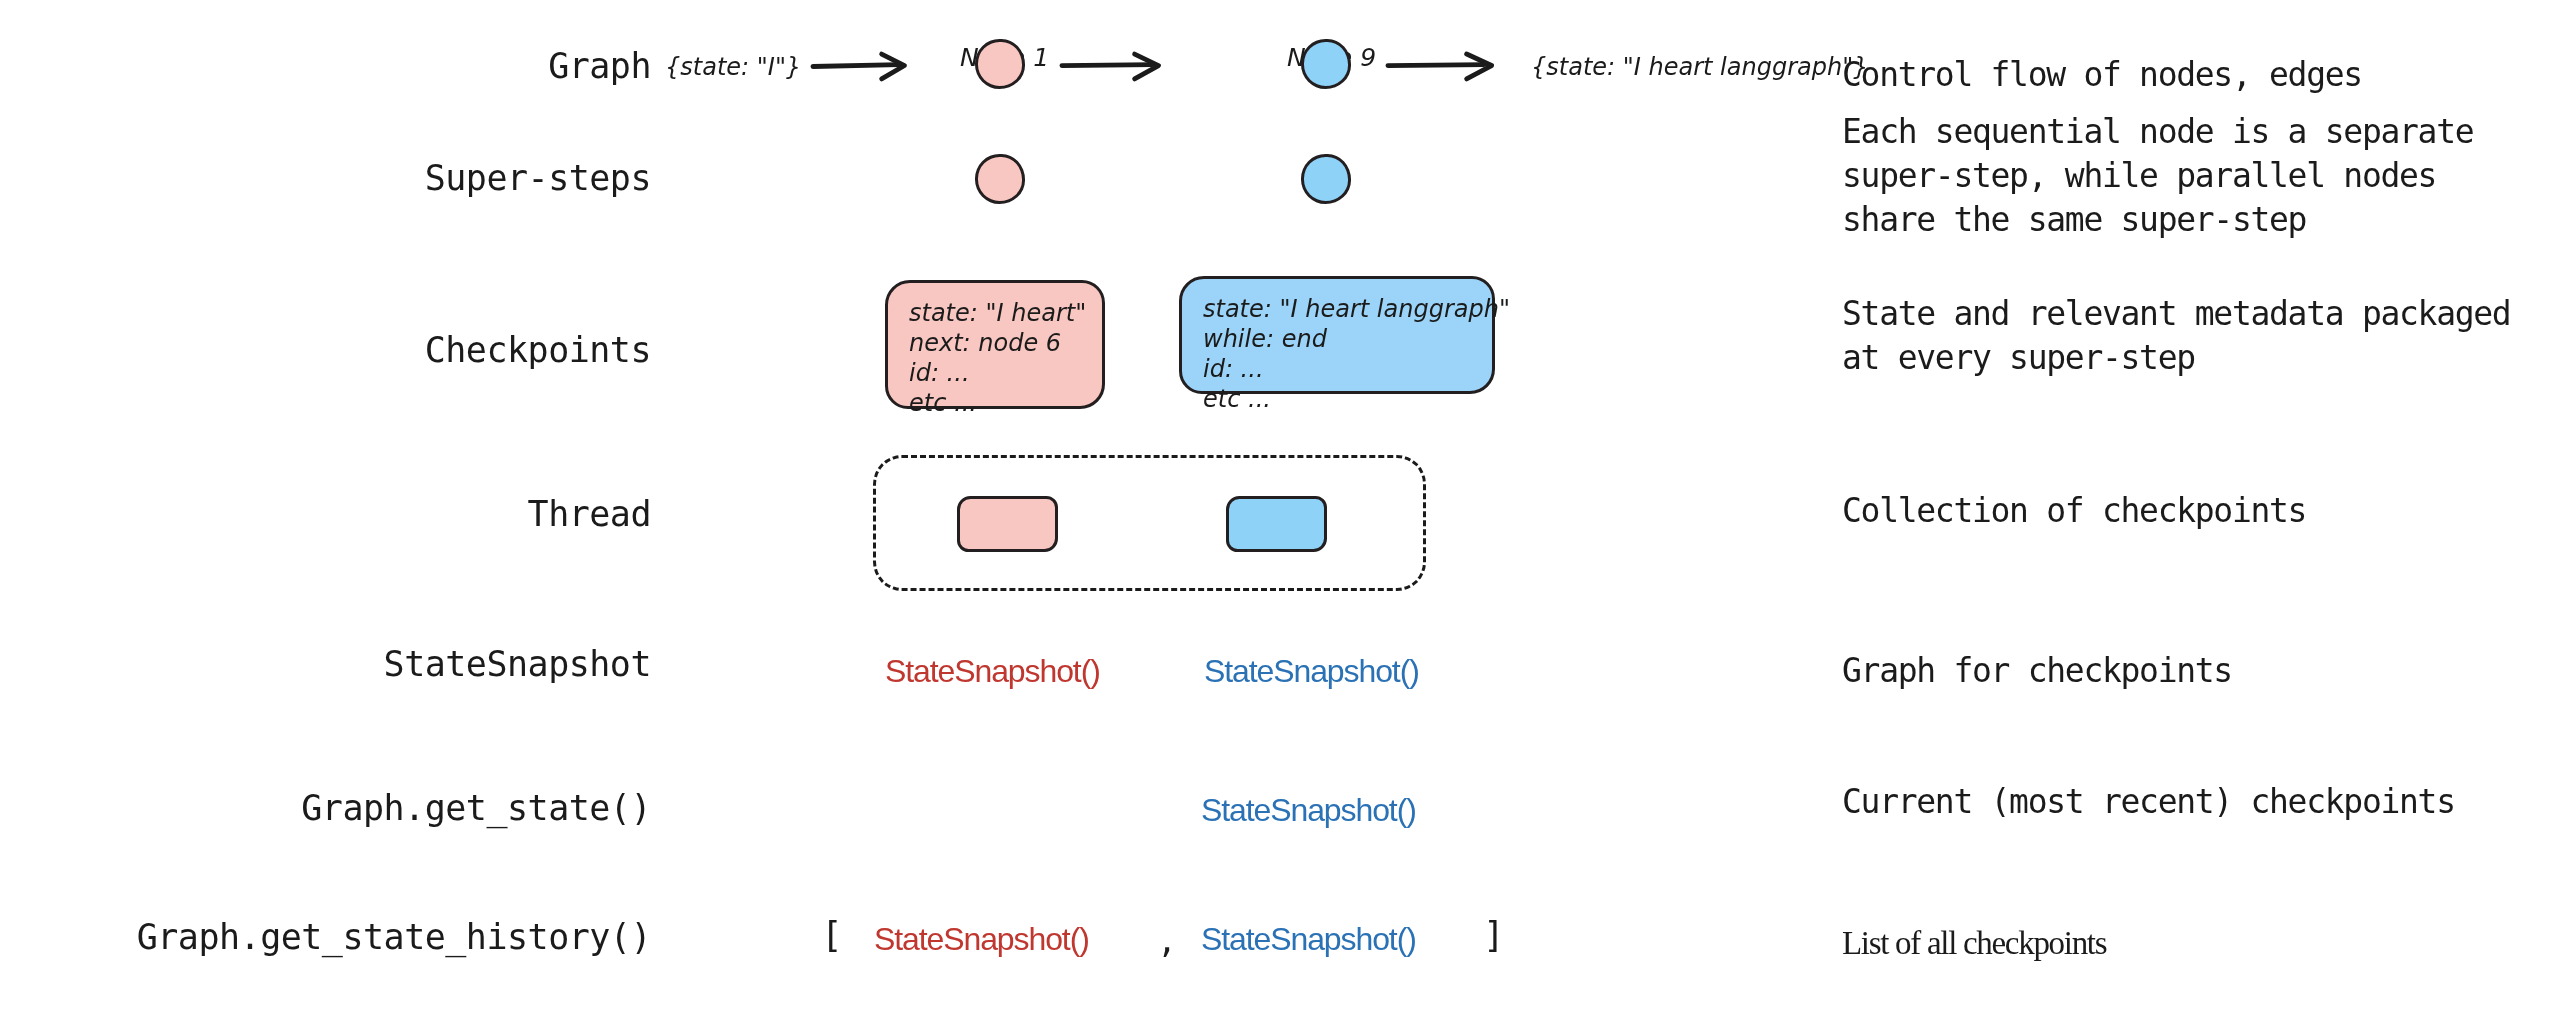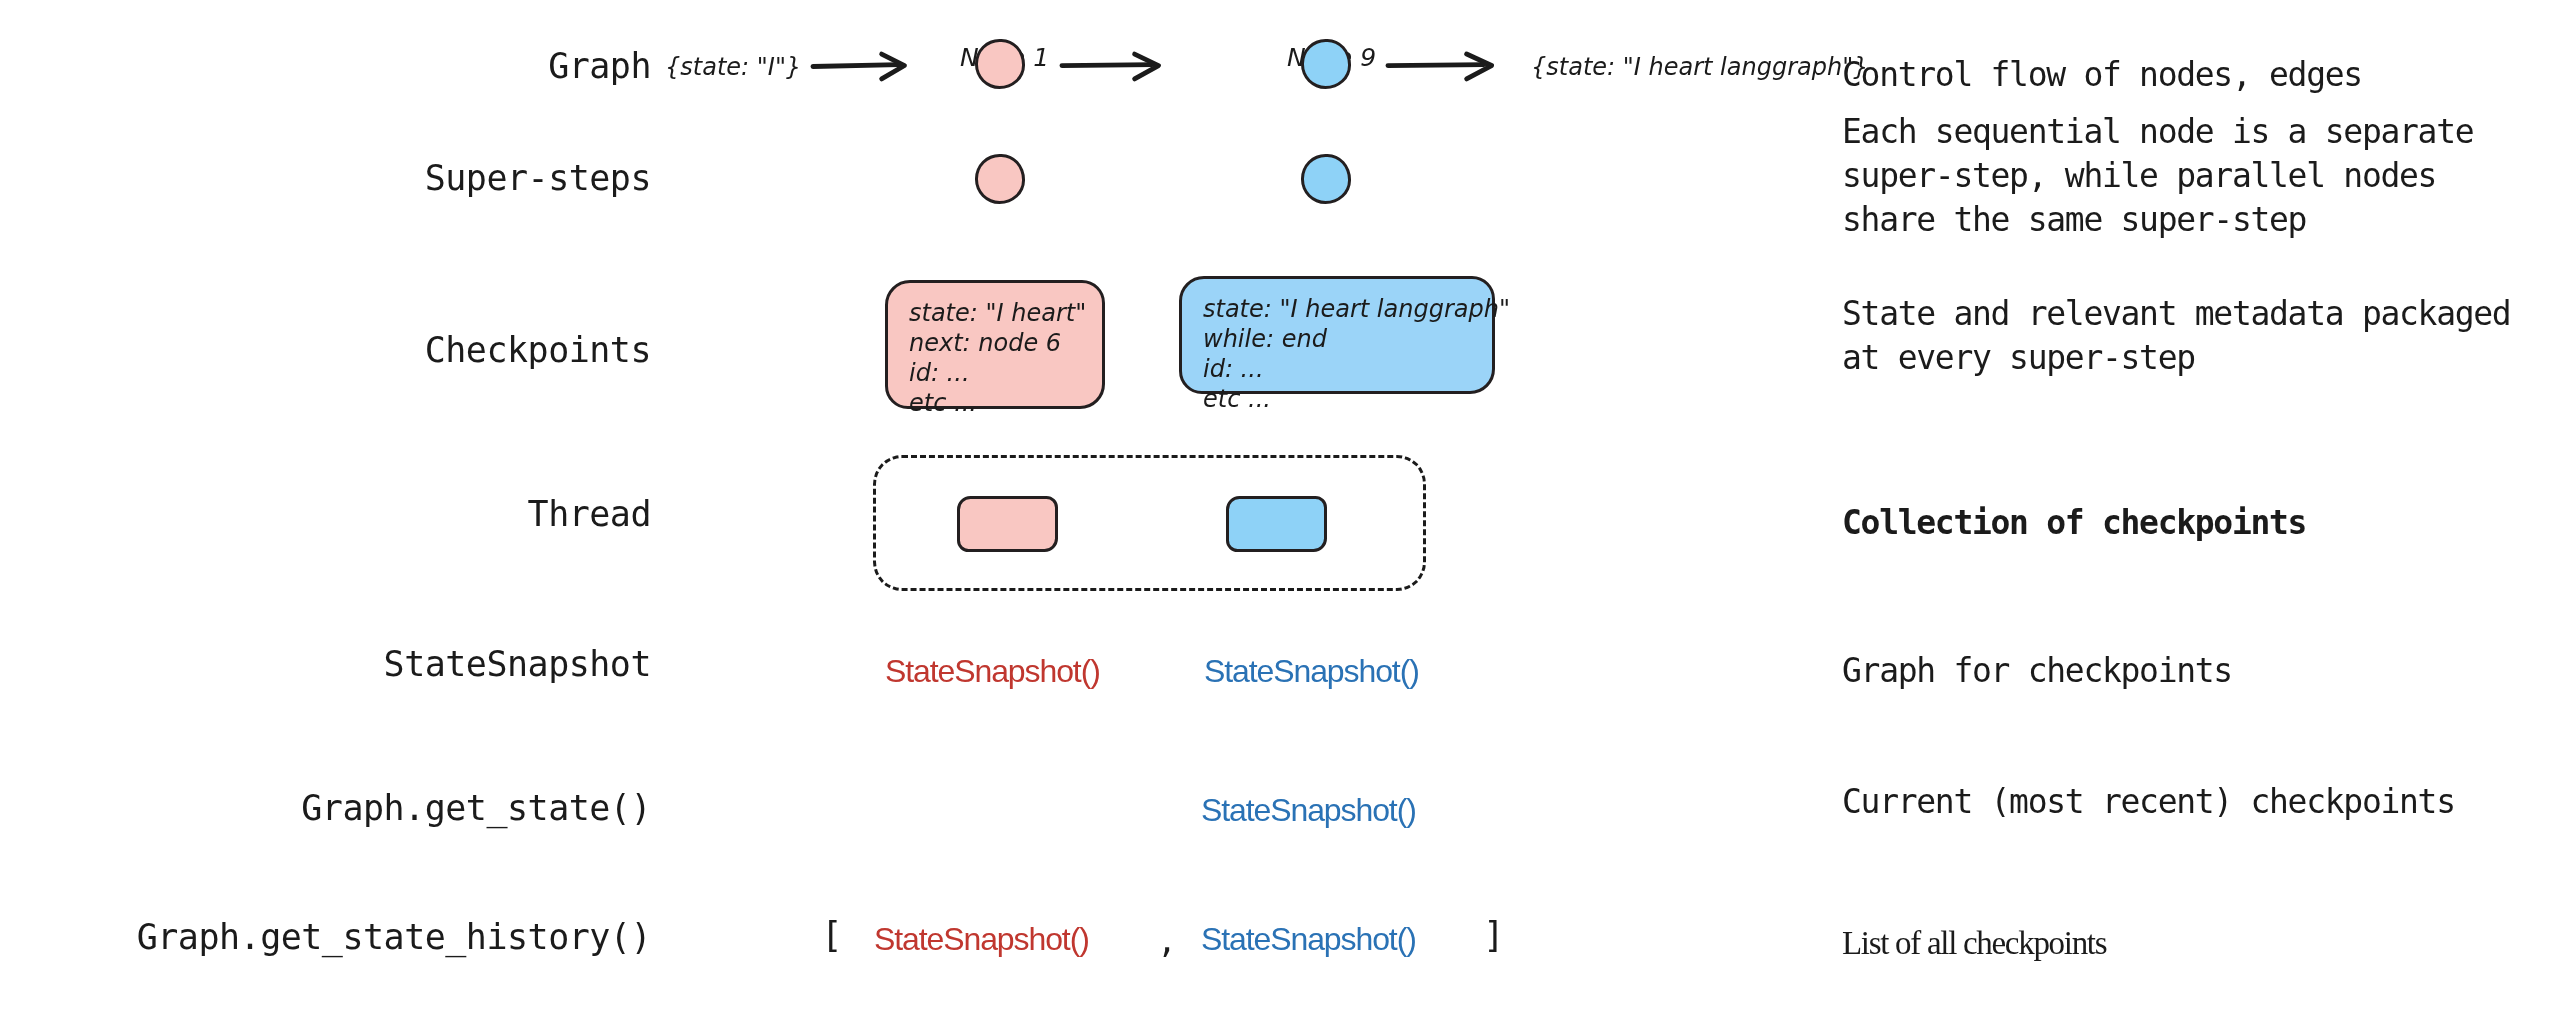--- a/index.html
+++ b/index.html
@@ -198,21 +198,21 @@
 </div>
 
 <div class="row-desc" style="top:292px; white-space:pre-line;">State and relevant metadata packaged
 at every super-step</div>
 
 <div class="thread-box" style="left:873px; top:455px; width:553px; height:136px;">
   <div class="mini pink" style="left:81px; top:38px;"></div>
   <div class="mini blue" style="left:350px; top:38px;"></div>
 </div>
 
-<div class="row-desc" style="top:501px;font-weight:bold;">Collection of checkpoints</div>
+<div class="row-desc" style="top:489px;">Collection of checkpoints</div>
 
 <div class="snap red" style="left:885px;  top:653px;">StateSnapshot()</div>
 <div class="snap blue" style="left:1204px; top:653px;">StateSnapshot()</div>
 
 <div class="row-desc" style="top:649px;">Graph for checkpoints</div>
 
 <div class="snap blue" style="left:1201px; top:792px;">StateSnapshot()</div>
 
 <div class="row-desc" style="top:780px;">Current (most recent) checkpoints</div>
 

